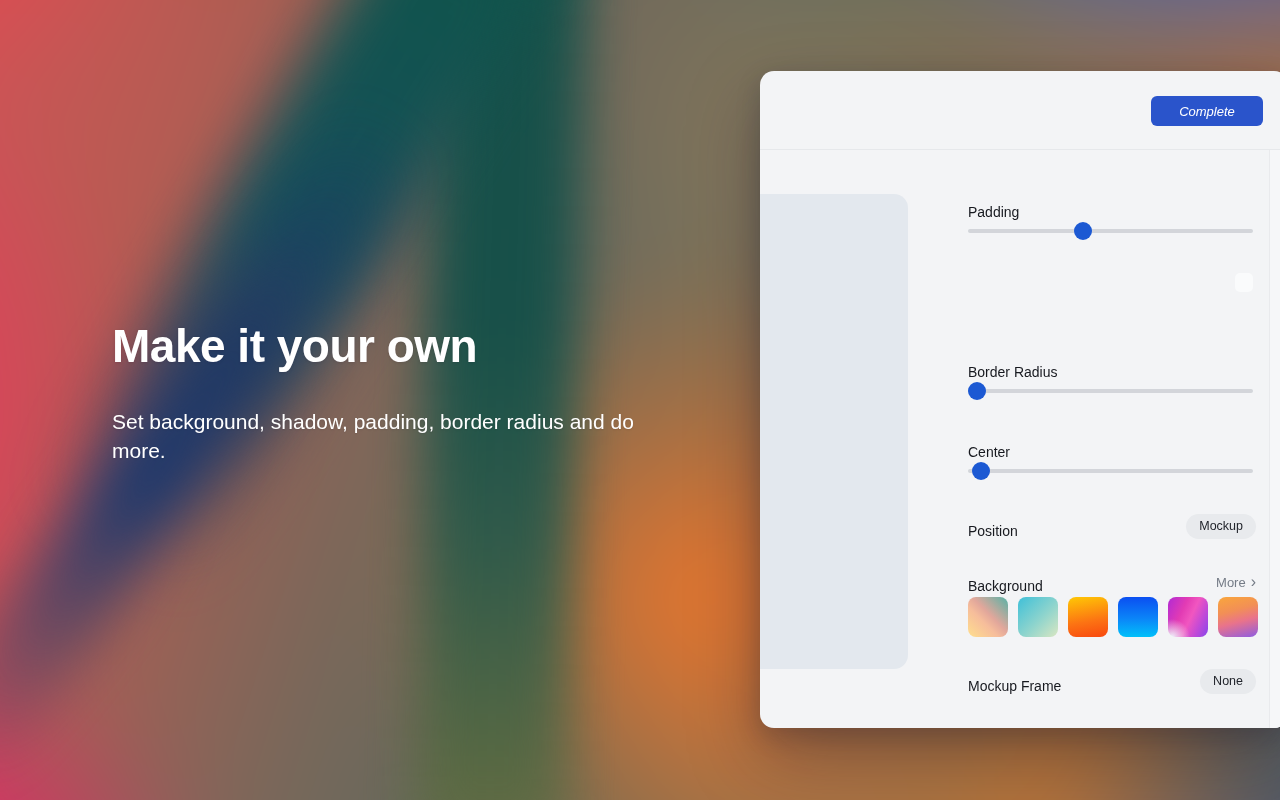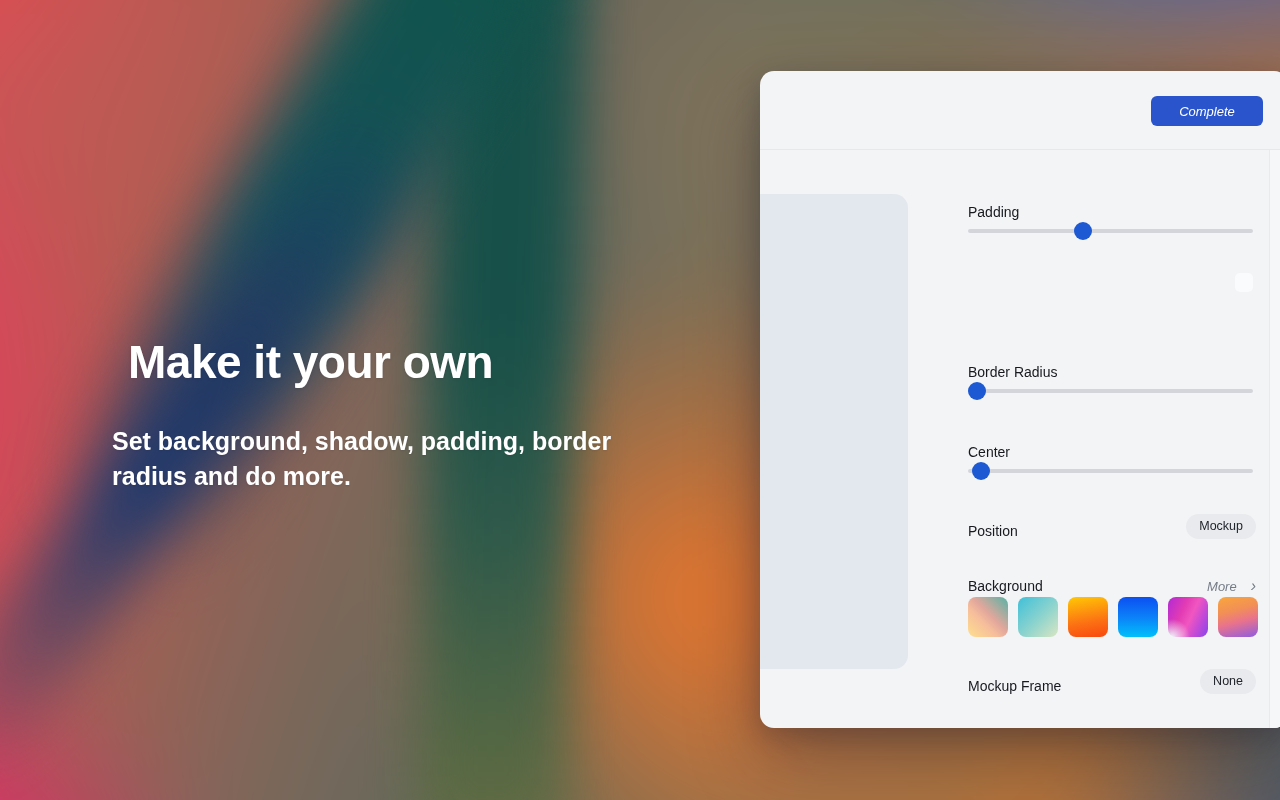--- a/index.html
+++ b/index.html
@@ -39,25 +39,25 @@
     background:linear-gradient(180deg,rgba(16,84,76,0) 2%,#10544c 20%,#17505a 55%,rgba(29,59,92,.55) 76%,rgba(29,59,92,0) 95%);
   }
   .stripe-navy{
     left:125px;top:55px;width:95px;height:780px;
     transform:rotate(35deg);filter:blur(26px);
     background:linear-gradient(180deg,rgba(25,52,95,0) 0%,rgba(28,55,100,.9) 35%,#21396b 55%,rgba(33,57,107,0) 100%);
   }
   
   .hero{position:absolute;left:112px;top:322px;width:640px;color:#fff;}
   .hero h1{
-    margin:16px;font-size:46px;line-height:1.05;font-weight:700;letter-spacing:-.5px;
+    margin:0;font-size:46px;line-height:1.05;font-weight:700;letter-spacing:-.5px;
     text-shadow:0 1px 3px rgba(40,20,40,.12);
   }
   .hero p{
-    margin:38px 0 0 0;font-size:25px;line-height:1.38;font-weight:700;max-width:580px;
+    margin:38px 0 0 0;font-size:21px;line-height:1.38;font-weight:400;max-width:580px;
     text-shadow:0 1px 2px rgba(40,20,40,.10);
   }
   
   .panel{
     position:absolute;left:760px;top:71px;width:528px;height:657px;
     background:var(--panel-bg,#f3f4f6);border-radius:14px;
     box-shadow:0 28px 70px rgba(12,18,45,.35),0 8px 24px rgba(12,18,45,.18);
   }
   .panel-header{
     position:absolute;left:0;top:0;right:0;height:78px;
@@ -88,30 +88,30 @@
   .slider-thumb{
     position:absolute;top:0;width:18px;height:18px;border-radius:50%;
     background:var(--slider-thumb,#1c59d3);cursor:grab;
   }
   .inset-checkbox{
     position:absolute;left:267px;top:123px;width:18px;height:19px;border-radius:5px;
     background:#fafbfc;cursor:pointer;
   }
   .kv-row{
     position:absolute;left:0;width:288px;display:flex;
-    justify-content:space-between;align-items:flex-end;
+    justify-content:space-between;align-items:center;
   }
   .pill{
     height:25px;line-height:25px;padding:0 13px;border-radius:13px;
     background:var(--pill-bg,#e8eaed);font-size:12.5px;color:#22252c;
     border:none;font-family:inherit;cursor:pointer;
   }
   .more-link{
-    display:flex;align-items:center;gap:14px;font-size:13px;color:#757c87;
-    background:none;border:none;font-family:inherit;cursor:pointer;padding:0;font-style:italic;
+    display:flex;align-items:center;gap:5px;font-size:13px;color:#757c87;
+    background:none;border:none;font-family:inherit;cursor:pointer;padding:0;
   }
   .chevron{font-size:16px;line-height:1;color:#757c87;}
   .swatch-row{
     position:absolute;left:0;top:447px;width:290px;display:flex;justify-content:space-between;
   }
   .swatch{width:40px;height:40px;border-radius:8px;cursor:pointer;}
 </style>
 </head>
 <body>
 

